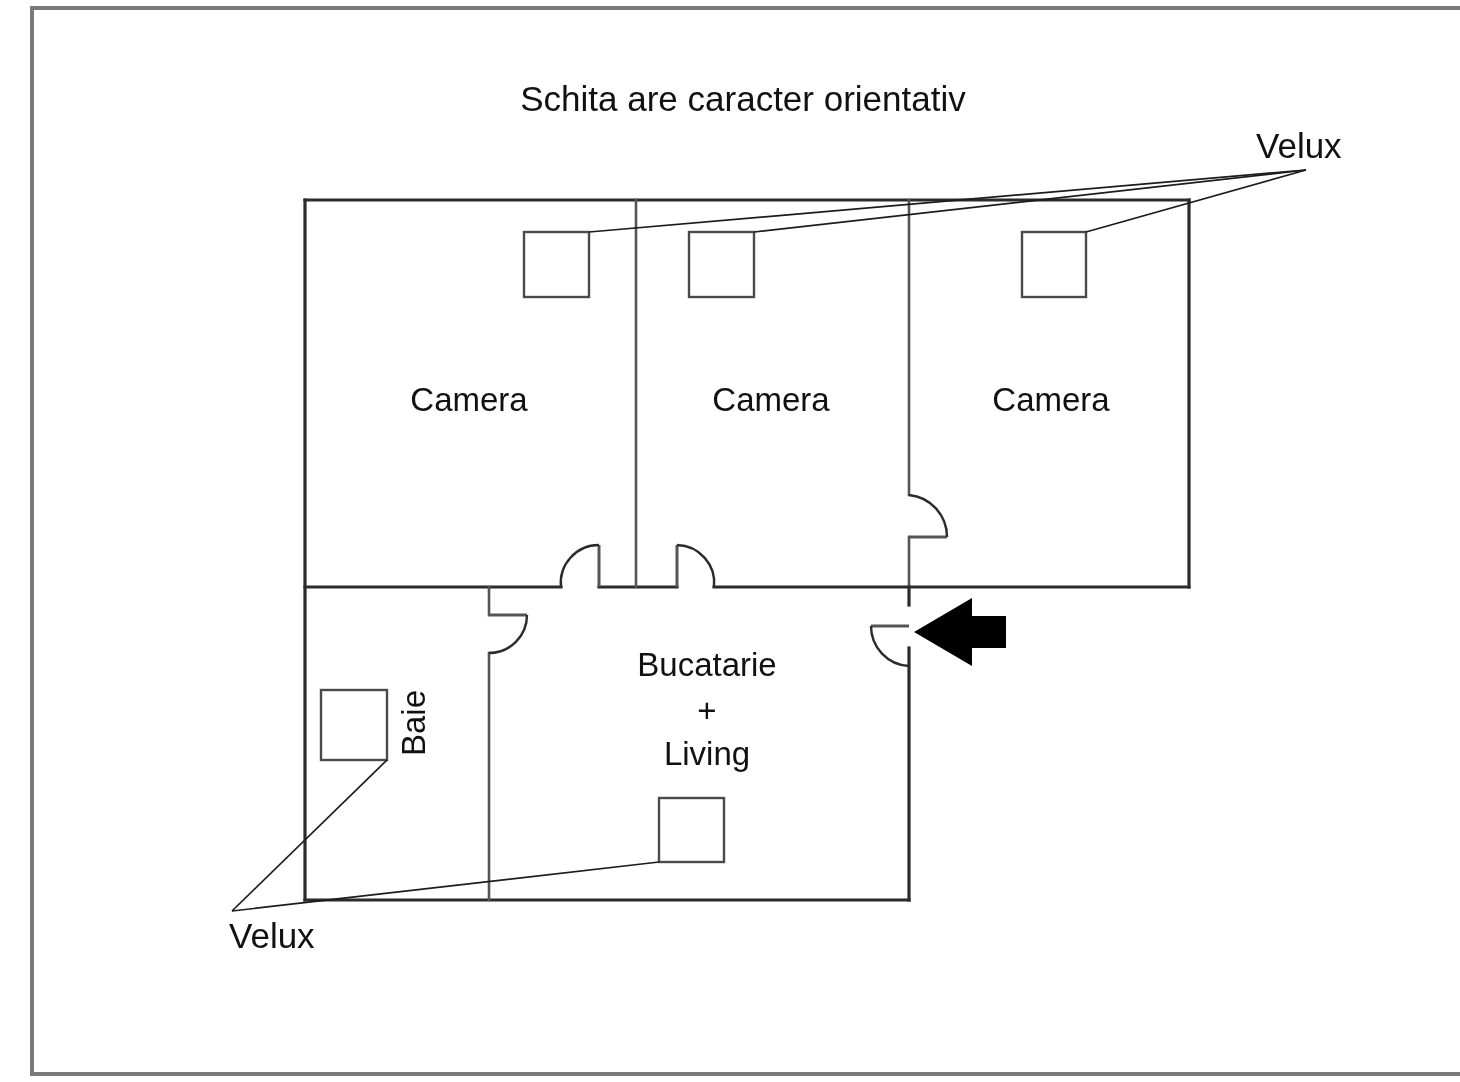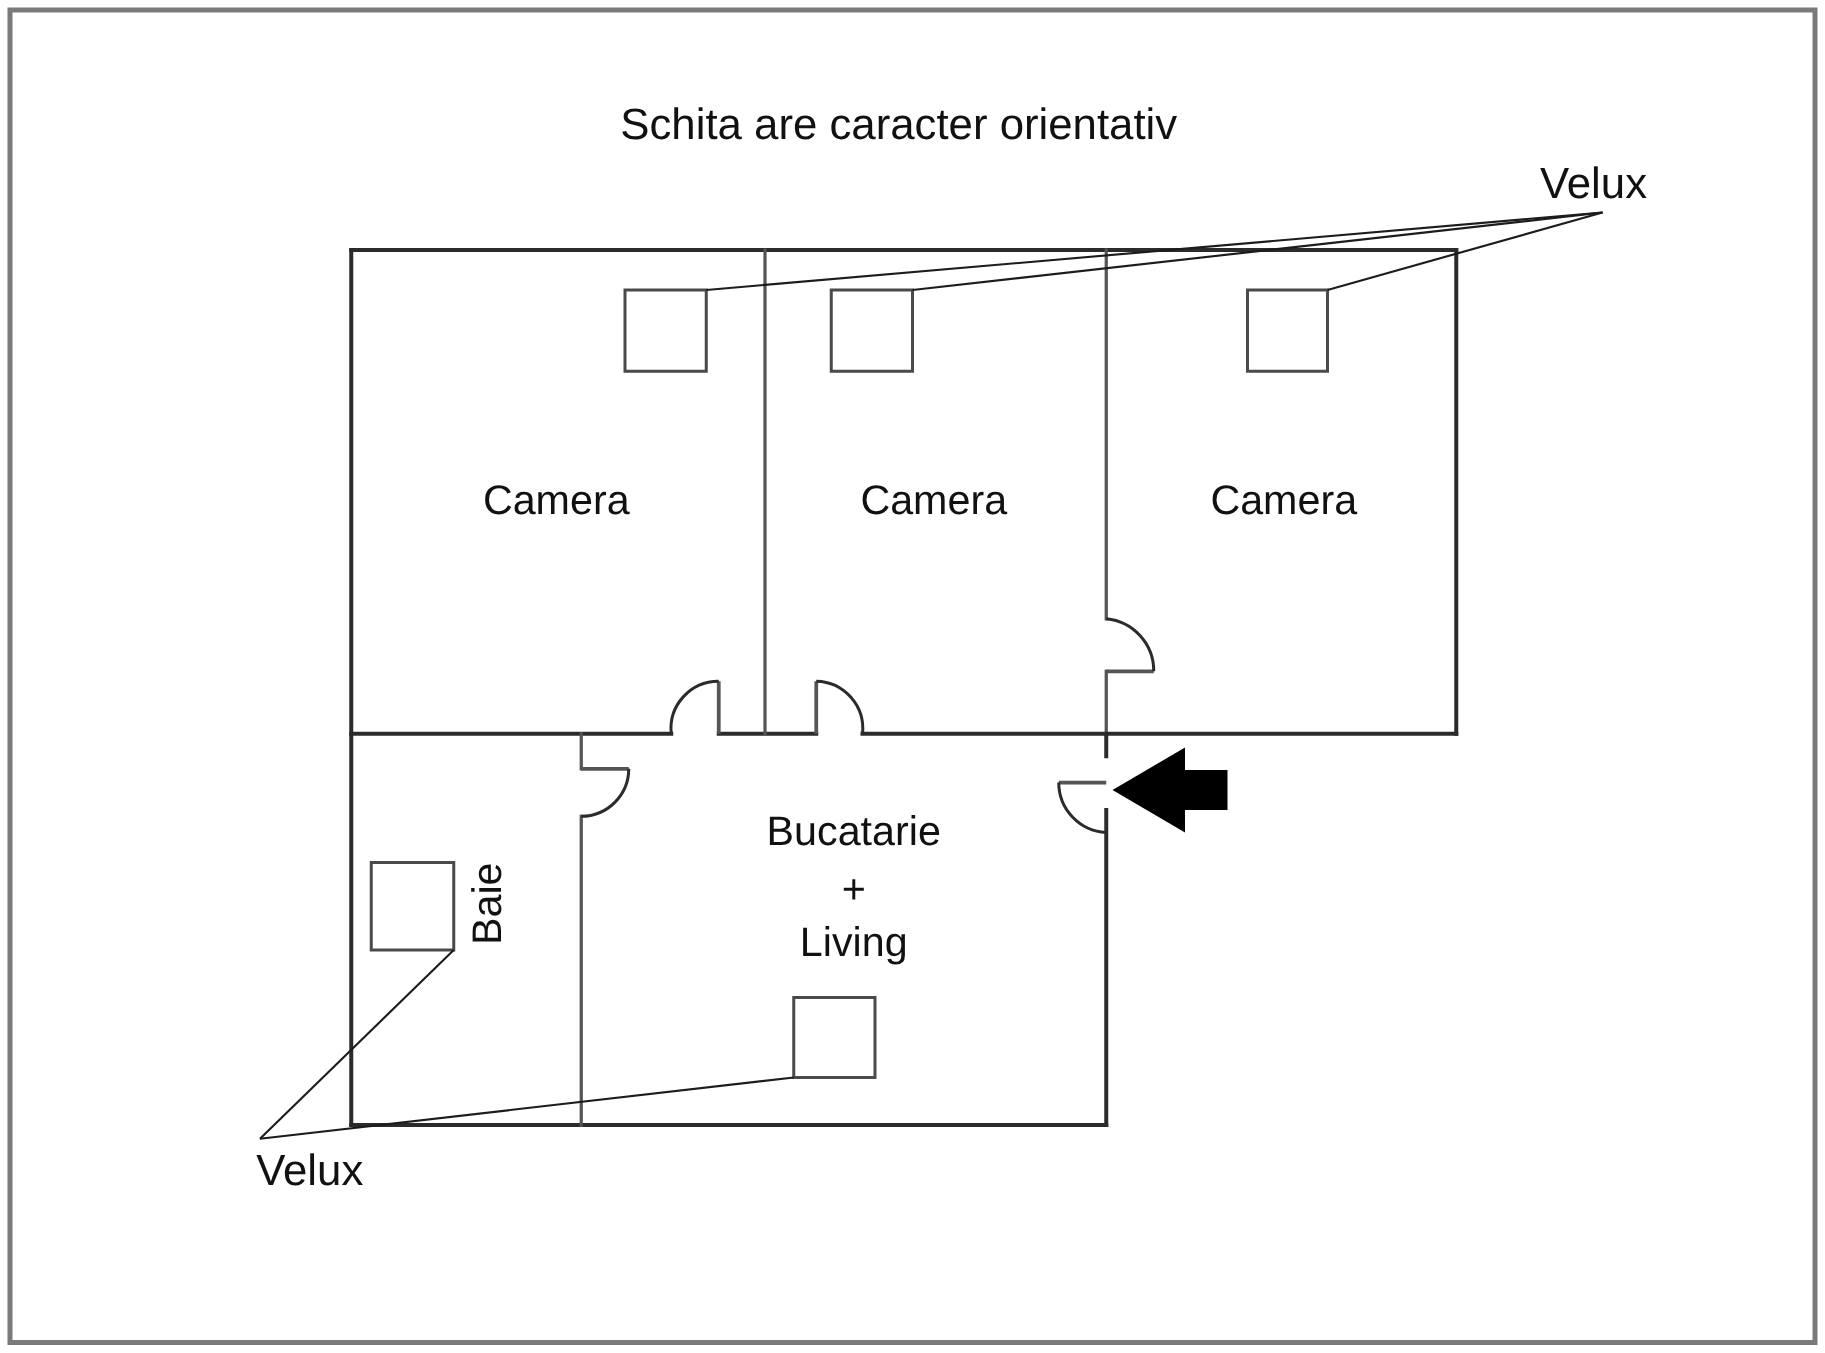--- a/index.html
+++ b/index.html
@@ -13,20 +13,21 @@
     font-family: "Liberation Sans", sans-serif;
     position: relative;
     overflow: hidden;
   }
   #plan-root {
     position: absolute;
     left: 0;
     top: 0;
     width: 1304px;
     height: 1082px;
+    padding-left: 24px;
   }
   svg.plan {
     display: block;
     width: 1460px;
     height: 1082px;
   }
   .frame-rect {
     fill: none;
     stroke: #7a7a7a;
     stroke-width: 4;

